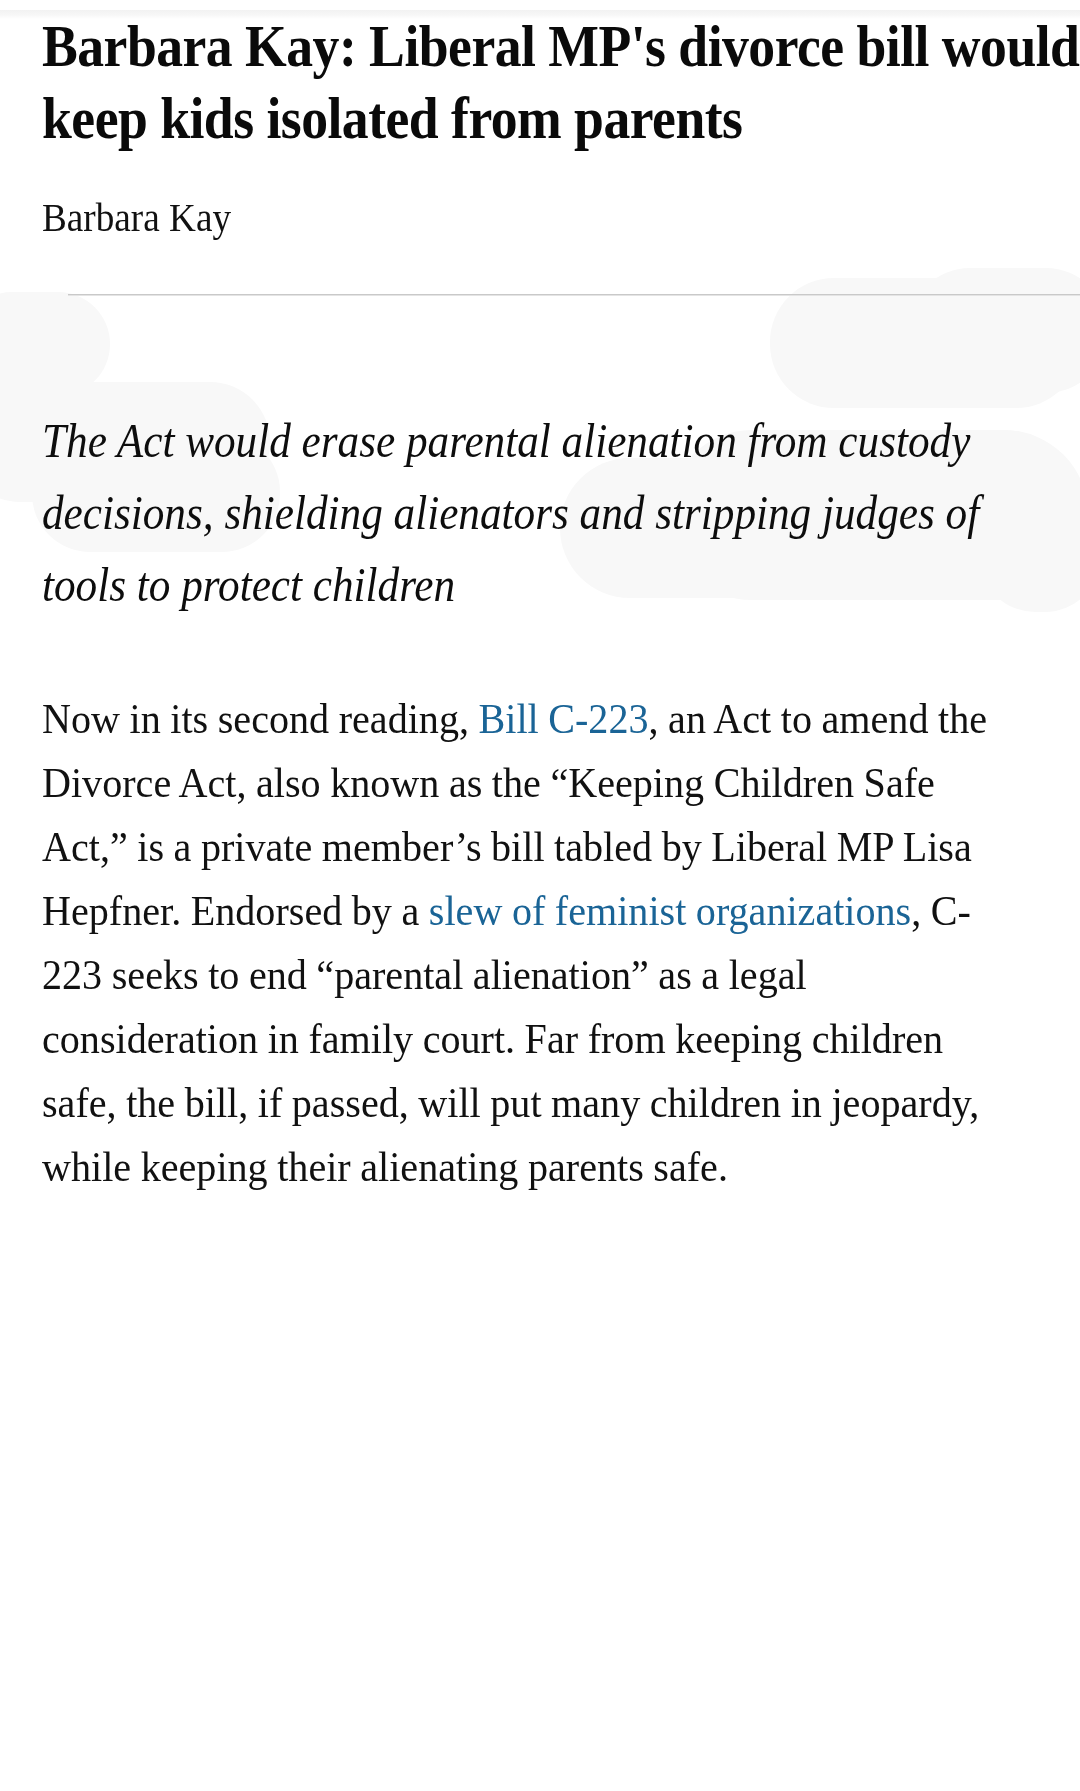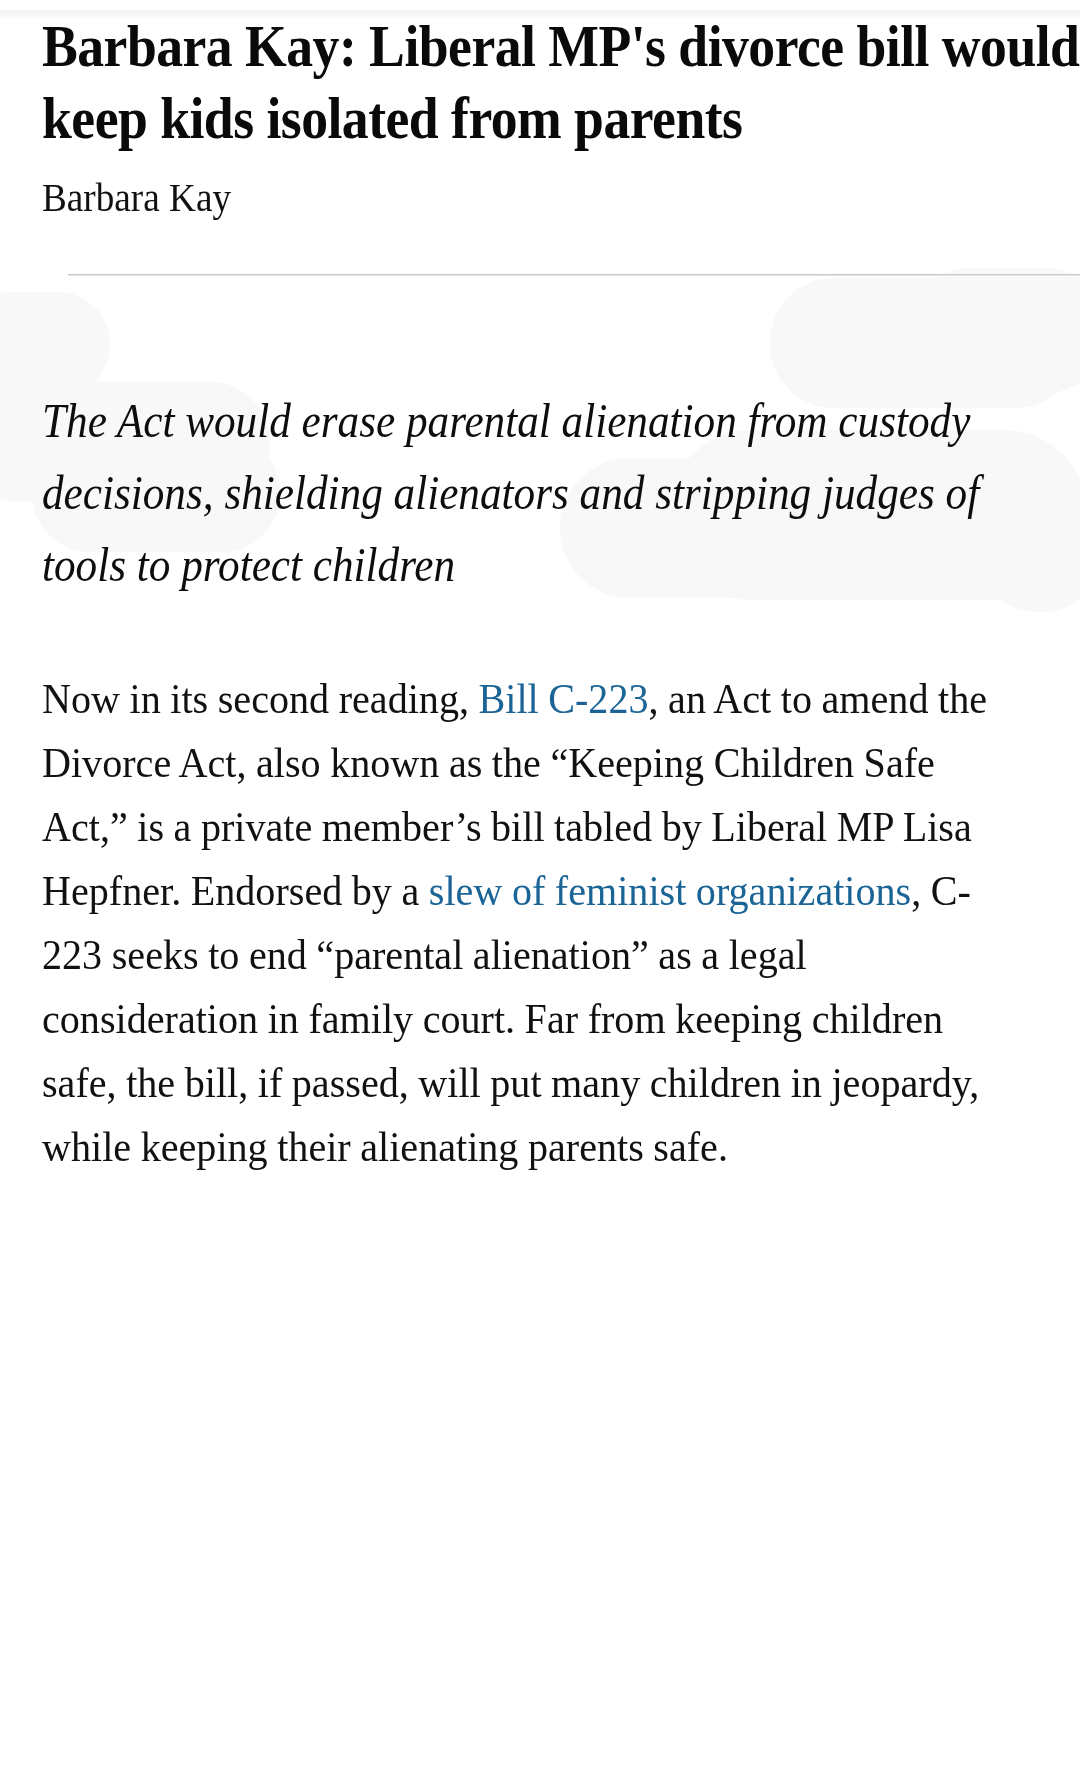--- a/index.html
+++ b/index.html
@@ -49,21 +49,21 @@
     line-height:72px;
     letter-spacing:-0.6px;
     color:#0a0a0a;
     transform:scaleX(0.895);
     transform-origin:left top;
     width:1160px;
   }
 
   
   .byline-block {
-    margin-top:20px;
+    margin-top:40px;
   }
   .byline {
     font-family:"Liberation Serif", serif;
     font-weight:normal;
     font-size:40px;
     line-height:48px;
     color:#111111;
     transform:scaleX(0.93);
     transform-origin:left top;
     width:1000px;

